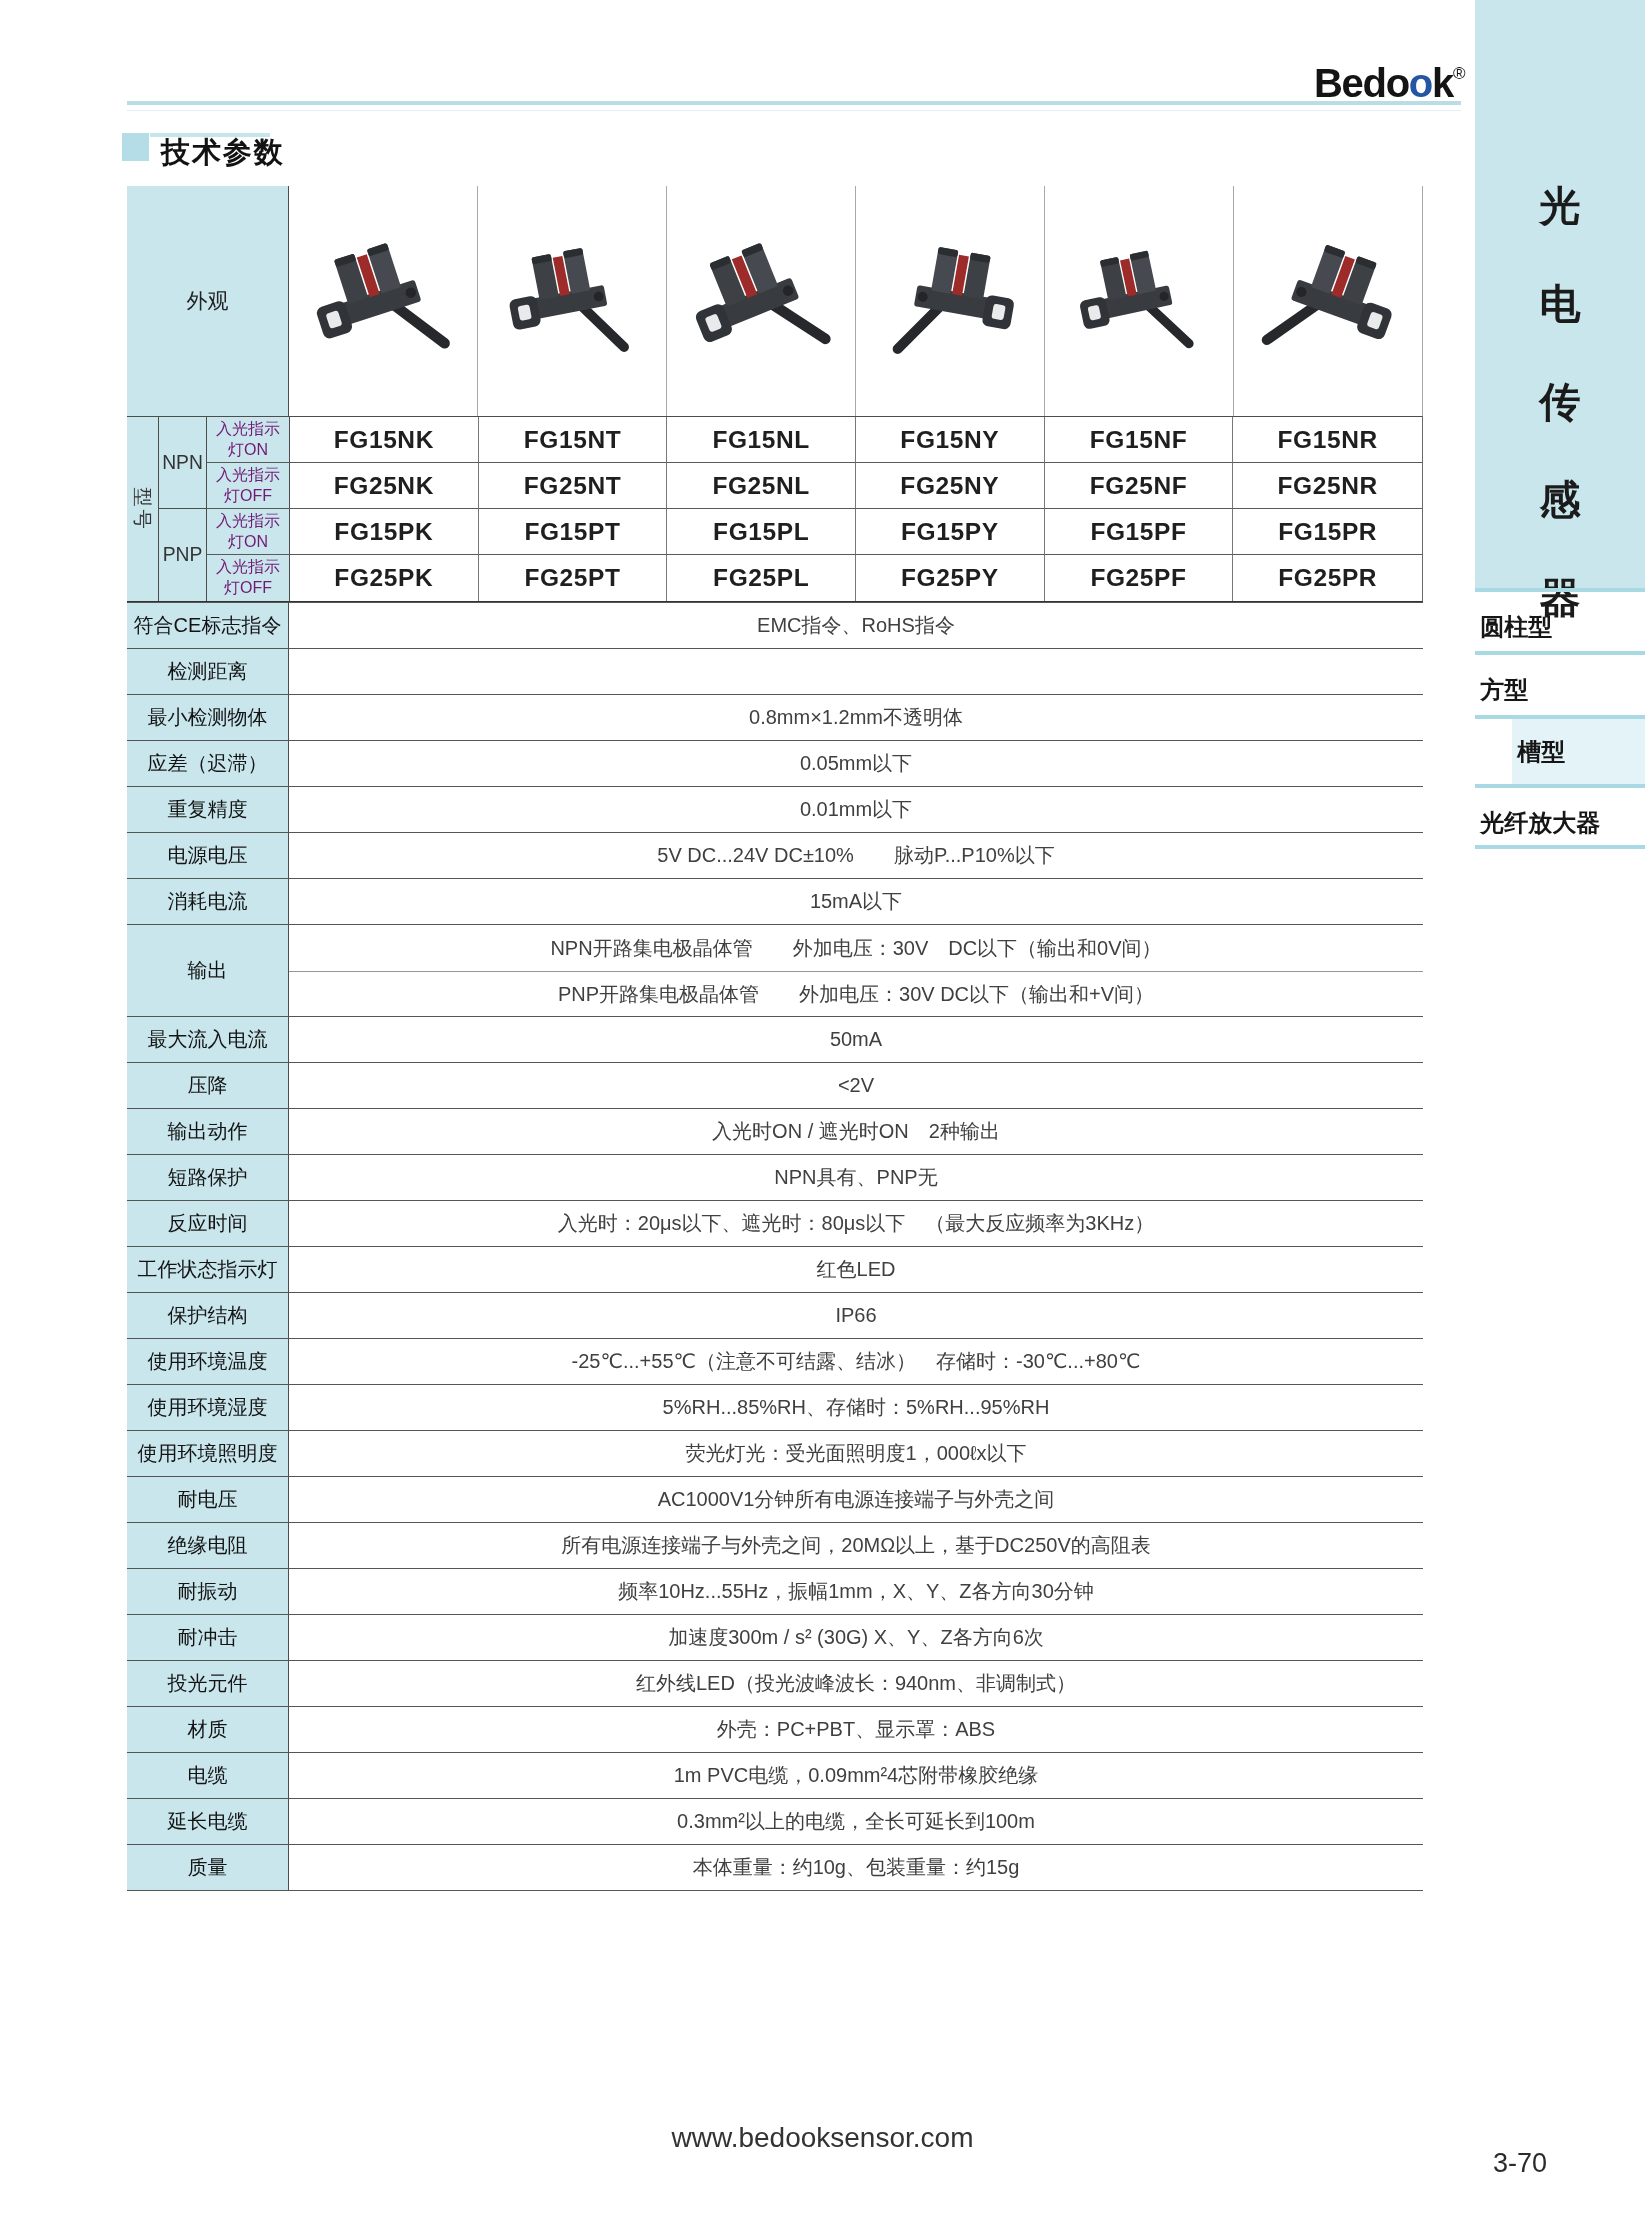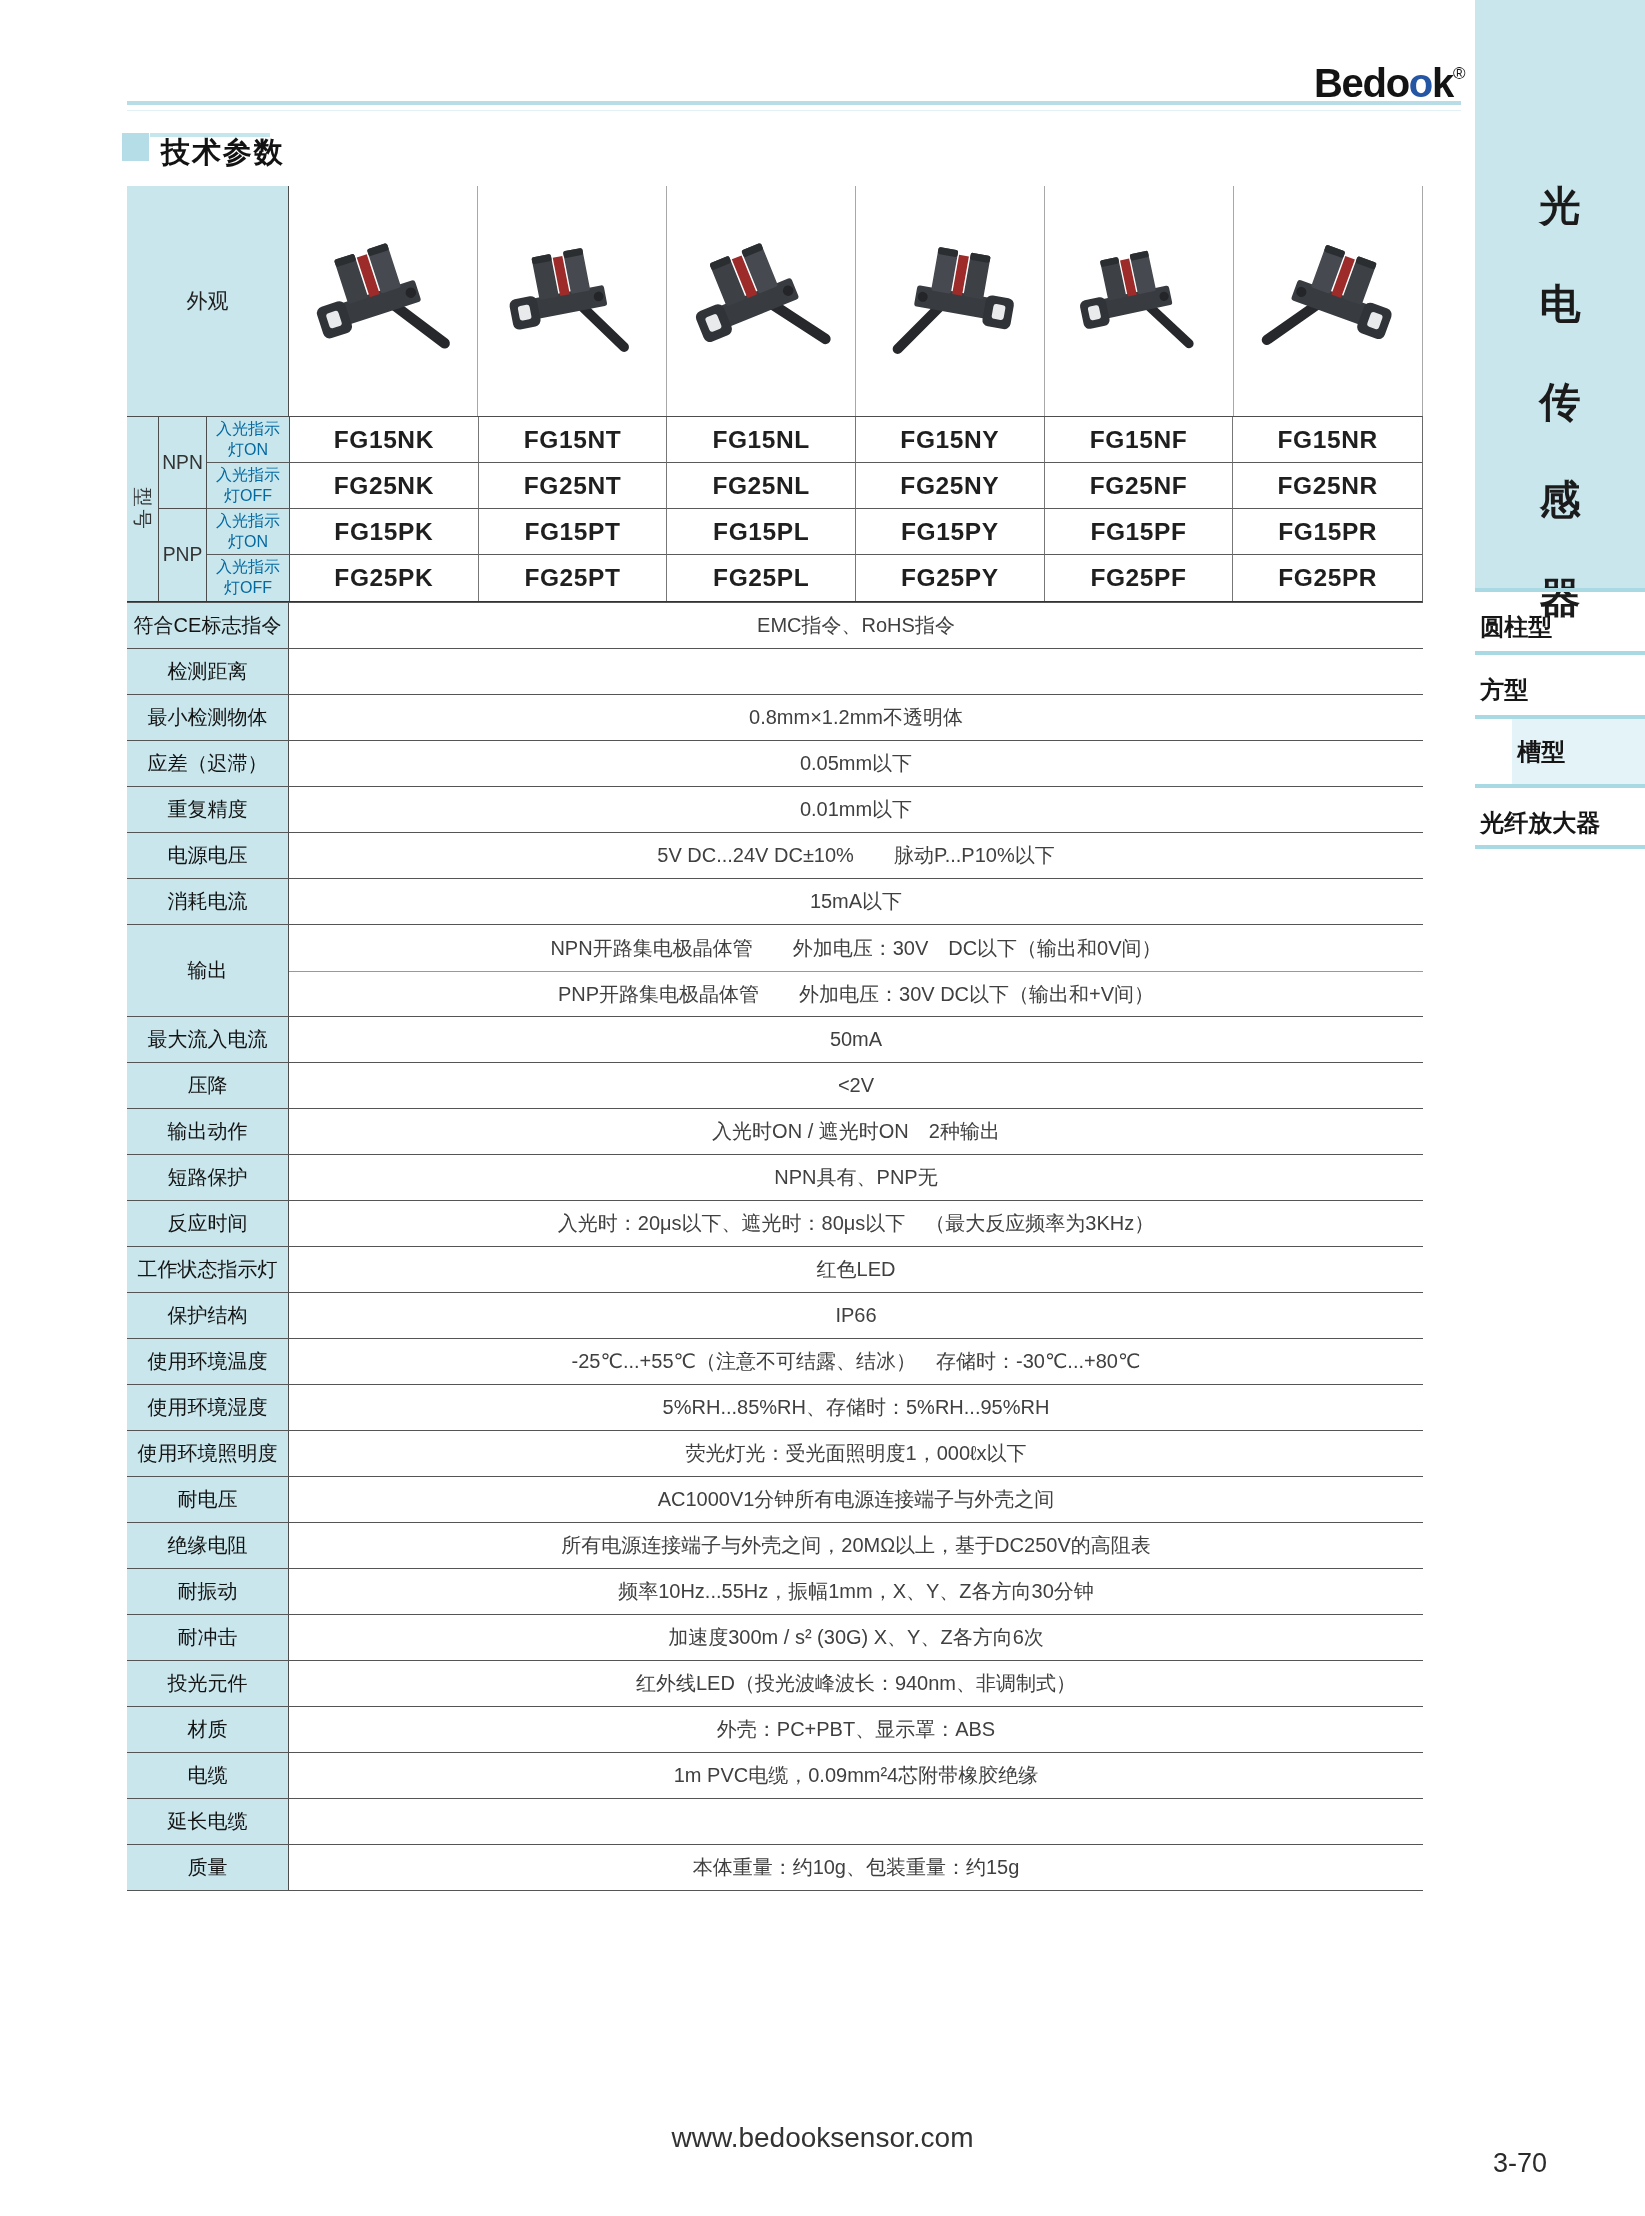--- a/index.html
+++ b/index.html
@@ -51,21 +51,21 @@
   .model-grid{display:grid;grid-template-columns:32px 48px 83px repeat(6,1fr);
               grid-template-rows:repeat(4,46px);width:1296px;
               border-top:1.3px solid #4d4d4d;border-bottom:1.9px solid #333;
               border-right:1.3px solid #6a6a6a;}
   .mg{display:flex;align-items:center;justify-content:center;}
   .cell-xh{grid-row:1/5;grid-column:1;border-right:1.3px solid #4d4d4d;}
   .cell-xh span{transform:rotate(90deg);font-size:19.3px;color:#333;letter-spacing:2.6px;white-space:nowrap;}
   .cell-npn{grid-row:1/3;grid-column:2;border-right:1.3px solid #4d4d4d;border-bottom:1.3px solid #4d4d4d;
             font-size:19.3px;color:#333;}
   .cell-pnp{grid-row:3/5;grid-column:2;border-right:1.3px solid #4d4d4d;font-size:19.3px;color:#333;}
-  .cell-ind{grid-column:3;border-right:1.3px solid #4d4d4d;font-size:16px;color:#0369a1;
+  .cell-ind{grid-column:3;border-right:1.3px solid #4d4d4d;font-size:16px;color:#701a75;
             text-align:center;line-height:1.3;flex-direction:column;}
   .cell-model{font-size:24.5px;font-weight:bold;color:#1f1f1f;letter-spacing:0.6px;}
   .bb-thin{border-bottom:1px solid #5a5a5a;}
   .br-thin{border-right:1px solid #777;}
 
   .spec-row{display:flex;height:46px;border-top:1.3px solid #555;}
   .spec-row.double{height:92px;}
   .spec-label{width:162px;border-right:1.3px solid #4d4d4d;background:#c9e6ec;
               display:flex;align-items:center;justify-content:center;
               font-size:20px;color:#141414;text-align:center;padding:0 2.6px;}
@@ -327,20 +327,21 @@
     <div class="spec-row">
       <div class="spec-label">材质</div>
       <div class="spec-value">外壳：PC+PBT、显示罩：ABS</div>
     </div>
     <div class="spec-row">
       <div class="spec-label">电缆</div>
       <div class="spec-value">1m PVC电缆，0.09mm²4芯附带橡胶绝缘</div>
     </div>
     <div class="spec-row">
       <div class="spec-label">延长电缆</div>
+      <div class="spec-value">0.3mm²以上的电缆，全长可延长到100m</div>
     </div>
     <div class="spec-row">
       <div class="spec-label">质量</div>
       <div class="spec-value">本体重量：约10g、包装重量：约15g</div>
     </div>
     <div class="spec-bottom"></div>
   </div>
 
   <div class="footer-url">www.bedooksensor.com</div>
   <div class="page-num">3-70</div>

